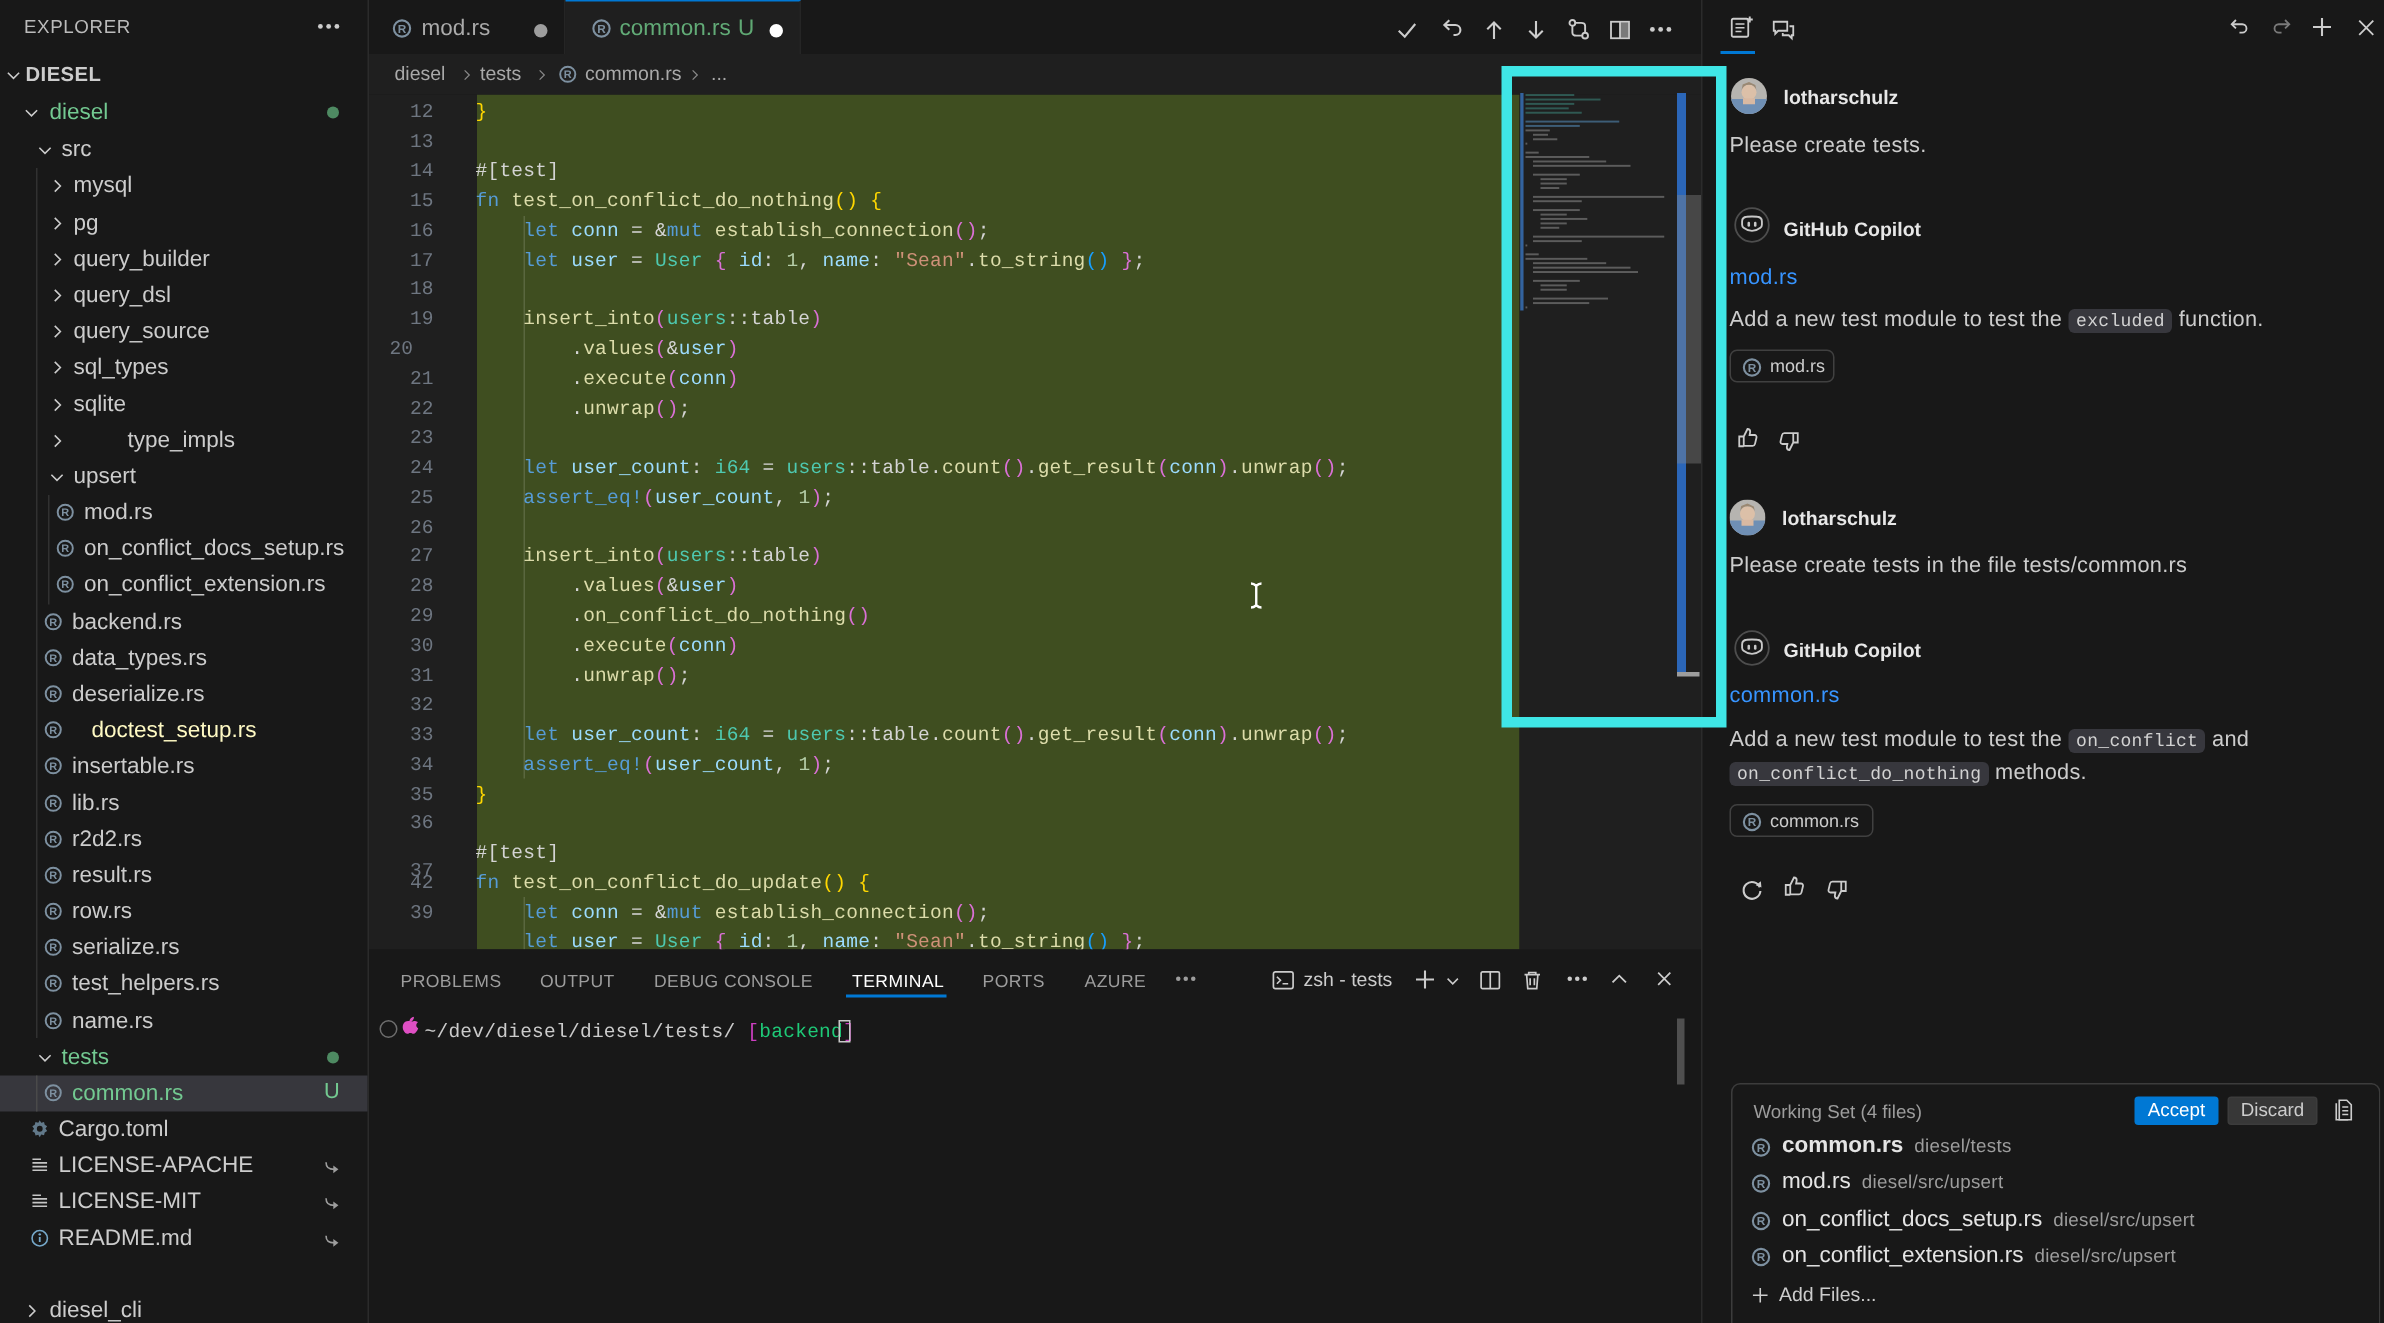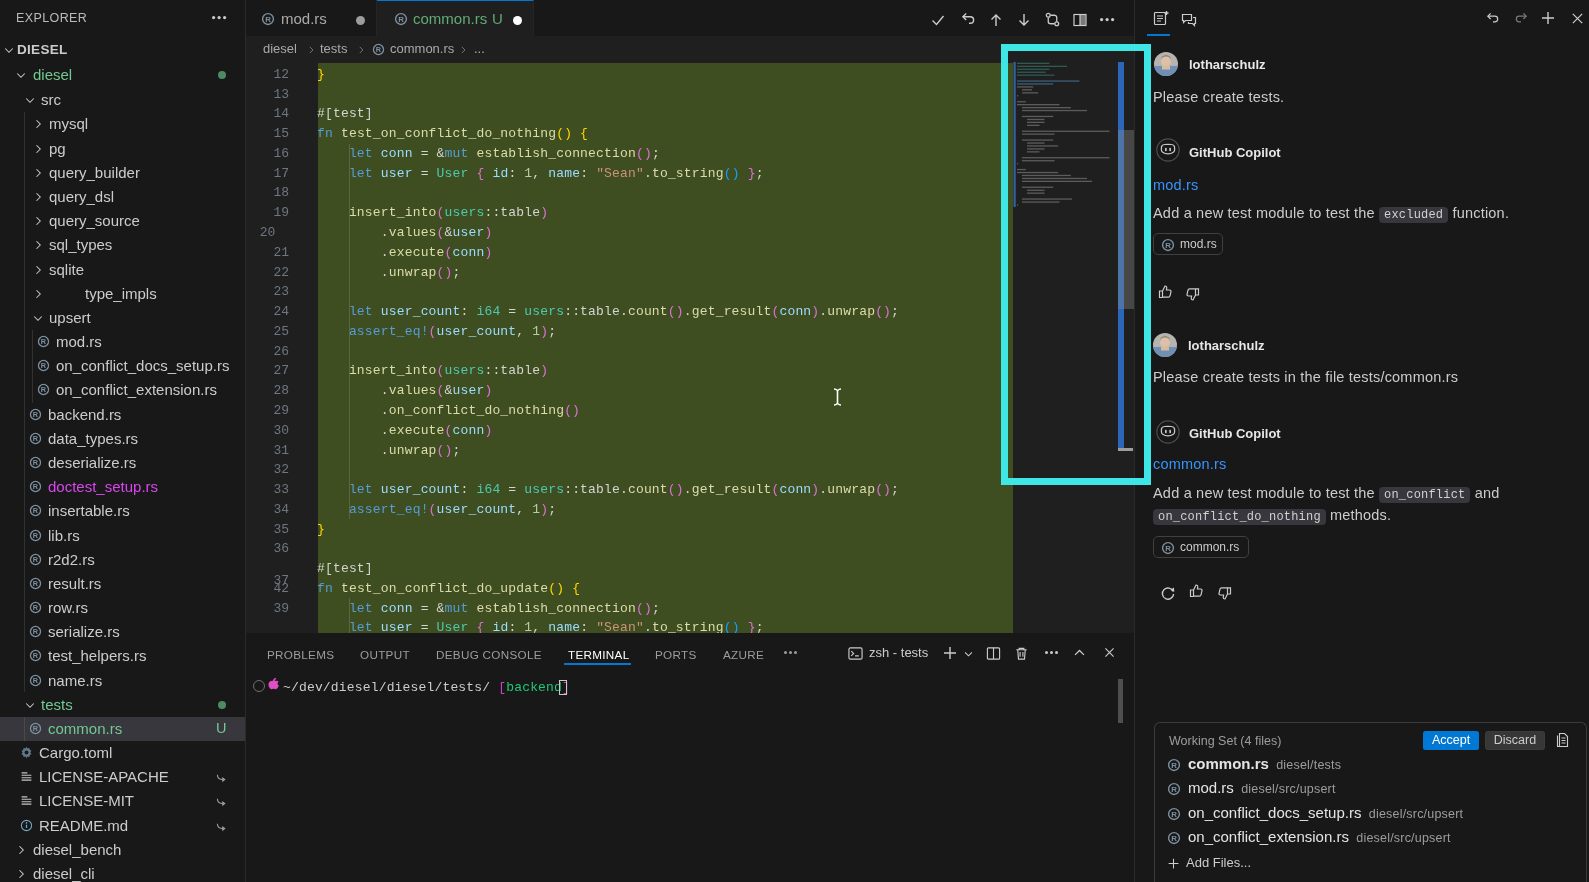--- a/index.html
+++ b/index.html
@@ -157,21 +157,21 @@
           <circle cx="8" cy="8" r="6.2" fill="none" stroke="#7d90a0" stroke-width="1.6"></circle>
           <text x="8" y="11.4" font-size="9" font-family="Liberation Sans" font-weight="bold" fill="#7d90a0" text-anchor="middle">R</text>
         </svg>
         <span class="lbl" style="left:48px;color:#cccccc;">deserialize.rs</span>
       </div>
       <div class="trow" style="top:475px;">
         <svg class="abs" style="left:29px;top:5px" width="13" height="13" viewBox="0 0 16 16">
           <circle cx="8" cy="8" r="6.2" fill="none" stroke="#7d90a0" stroke-width="1.6"></circle>
           <text x="8" y="11.4" font-size="9" font-family="Liberation Sans" font-weight="bold" fill="#7d90a0" text-anchor="middle">R</text>
         </svg>
-        <span class="lbl" style="left:48px;color:#d946ef;">doctest_setup.rs</span>
+        <span class="lbl" style="left:61px;color:#fef9c3;">doctest_setup.rs</span>
       </div>
       <div class="trow" style="top:499px;">
         <svg class="abs" style="left:29px;top:5px" width="13" height="13" viewBox="0 0 16 16">
           <circle cx="8" cy="8" r="6.2" fill="none" stroke="#7d90a0" stroke-width="1.6"></circle>
           <text x="8" y="11.4" font-size="9" font-family="Liberation Sans" font-weight="bold" fill="#7d90a0" text-anchor="middle">R</text>
         </svg>
         <span class="lbl" style="left:48px;color:#cccccc;">insertable.rs</span>
       </div>
       <div class="trow" style="top:524px;">
         <svg class="abs" style="left:29px;top:5px" width="13" height="13" viewBox="0 0 16 16">
@@ -268,26 +268,20 @@
         <svg class="abs" style="left:20px;top:5px" width="13" height="13" viewBox="0 0 16 16">
           <circle cx="8" cy="8" r="6.3" fill="none" stroke="#75a7c8" stroke-width="1.3"></circle>
           <path stroke="#75a7c8" stroke-width="1.5" d="M8 7v4"></path>
           <circle cx="8" cy="4.8" r="1" fill="#75a7c8"></circle>
         </svg>
         <span class="lbl" style="left:39px;color:#cccccc;">README.md</span>
         <svg class="abs" style="left:216px;top:7px" width="11" height="11" viewBox="0 0 16 16">
           <path fill="none" stroke="#9d9d9d" stroke-width="1.6" d="M2 4c0 5 2 7 8 7"></path>
           <path fill="#9d9d9d" d="M9 7.2l5 3.8-5 3.8z"></path>
         </svg>
-      </div>
-      <div class="trow" style="top:838px;">
-        <svg class="abs" style="left:15px;top:6px" width="12" height="12" viewBox="0 0 16 16">
-          <path d="M6 3l5 5-5 5" fill="none" stroke="#cccccc" stroke-width="1.4"></path>
-        </svg>
-        <span class="lbl" style="left:33px;color:#cccccc;">diesel_bench</span>
       </div>
       <div class="trow" style="top:862px;">
         <svg class="abs" style="left:15px;top:6px" width="12" height="12" viewBox="0 0 16 16">
           <path d="M6 3l5 5-5 5" fill="none" stroke="#cccccc" stroke-width="1.4"></path>
         </svg>
         <span class="lbl" style="left:33px;color:#cccccc;">diesel_cli</span>
       </div>
     </div>
     <div id="tabbar" class="abs">
       <div class="abs" style="left:0;top:0;width:131px;height:36px;background:#181818;border-right:1px solid #252525;"></div>

